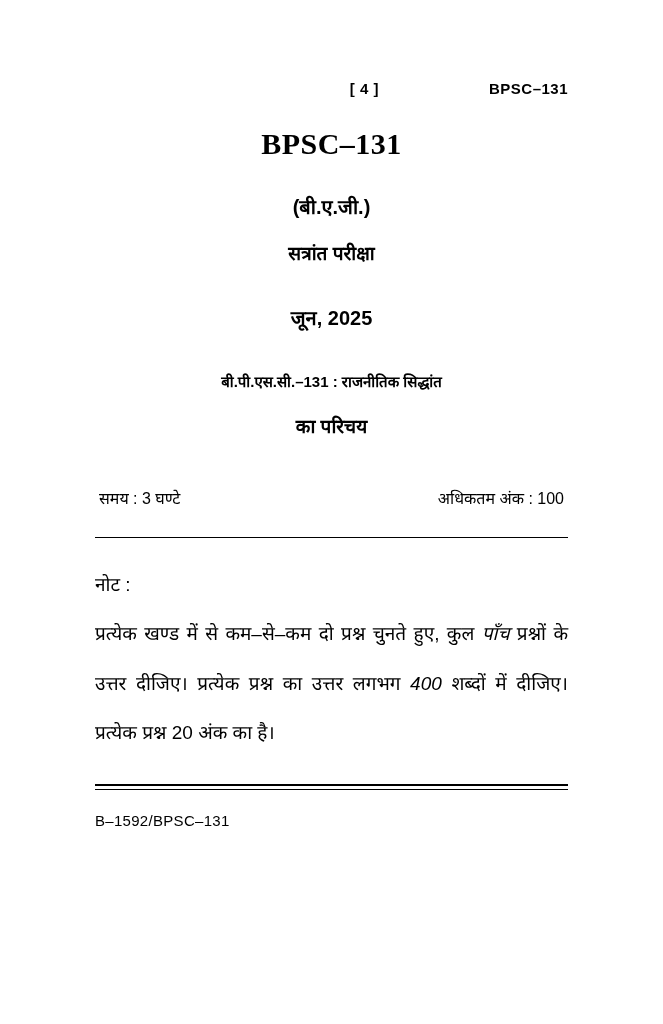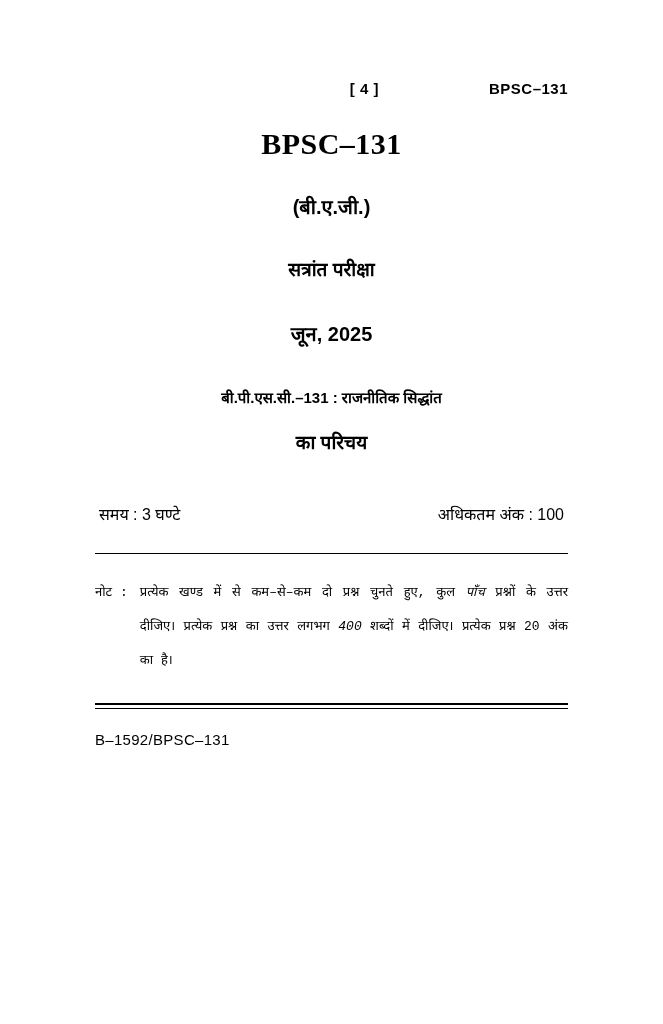--- a/index.html
+++ b/index.html
@@ -54,21 +54,21 @@
     font-weight: bold;
     font-size: 21px;
     margin-top: 38px;
   }
   .line-hi.sub {
     font-size: 20px;
     margin-top: 32px;
   }
   .line-hi.small {
     font-size: 19px;
-    margin-top: 36px;
+    margin-top: 20px;
   }
   .line-hi.year {
     font-size: 20px;
     margin-top: 38px;
   }
   .line-hi.subject {
     font-size: 15px;
     margin-top: 40px;
   }
   .line-hi.subject2 {
@@ -85,22 +85,23 @@
     padding: 0 4px;
   }
   .rule {
     border: 0;
     border-top: 1.5px solid #000;
     margin: 28px 0 0 0;
   }
   .note-block {
     display: flex;
     margin-top: 22px;
-    font-family: Liberation Mono, monospace;
-    font-size: 13px;
+    font-family: Liberation Sans, sans-serif;
+    font-size: 19px;
+    flex-direction: column;
   }
   .note-label {
     white-space: nowrap;
     margin-right: 12px;
     line-height: 2.6;
   }
   .note-text {
     text-align: justify;
     line-height: 2.6;
     flex: 1;

